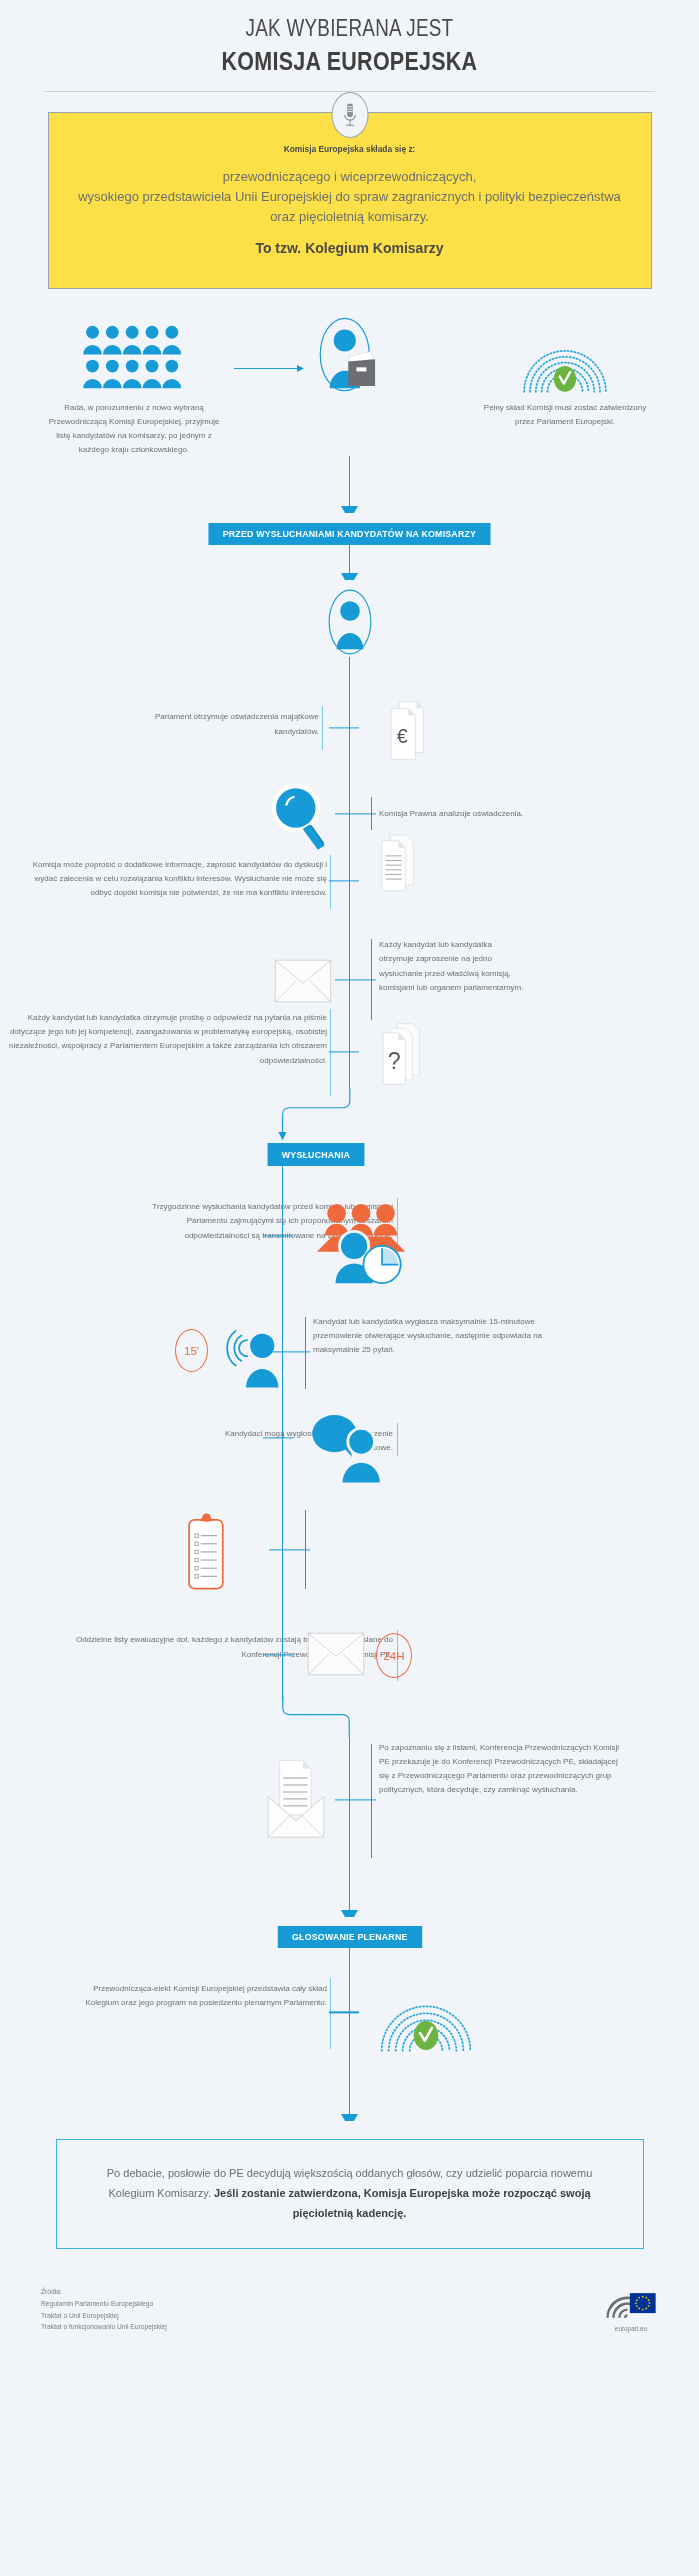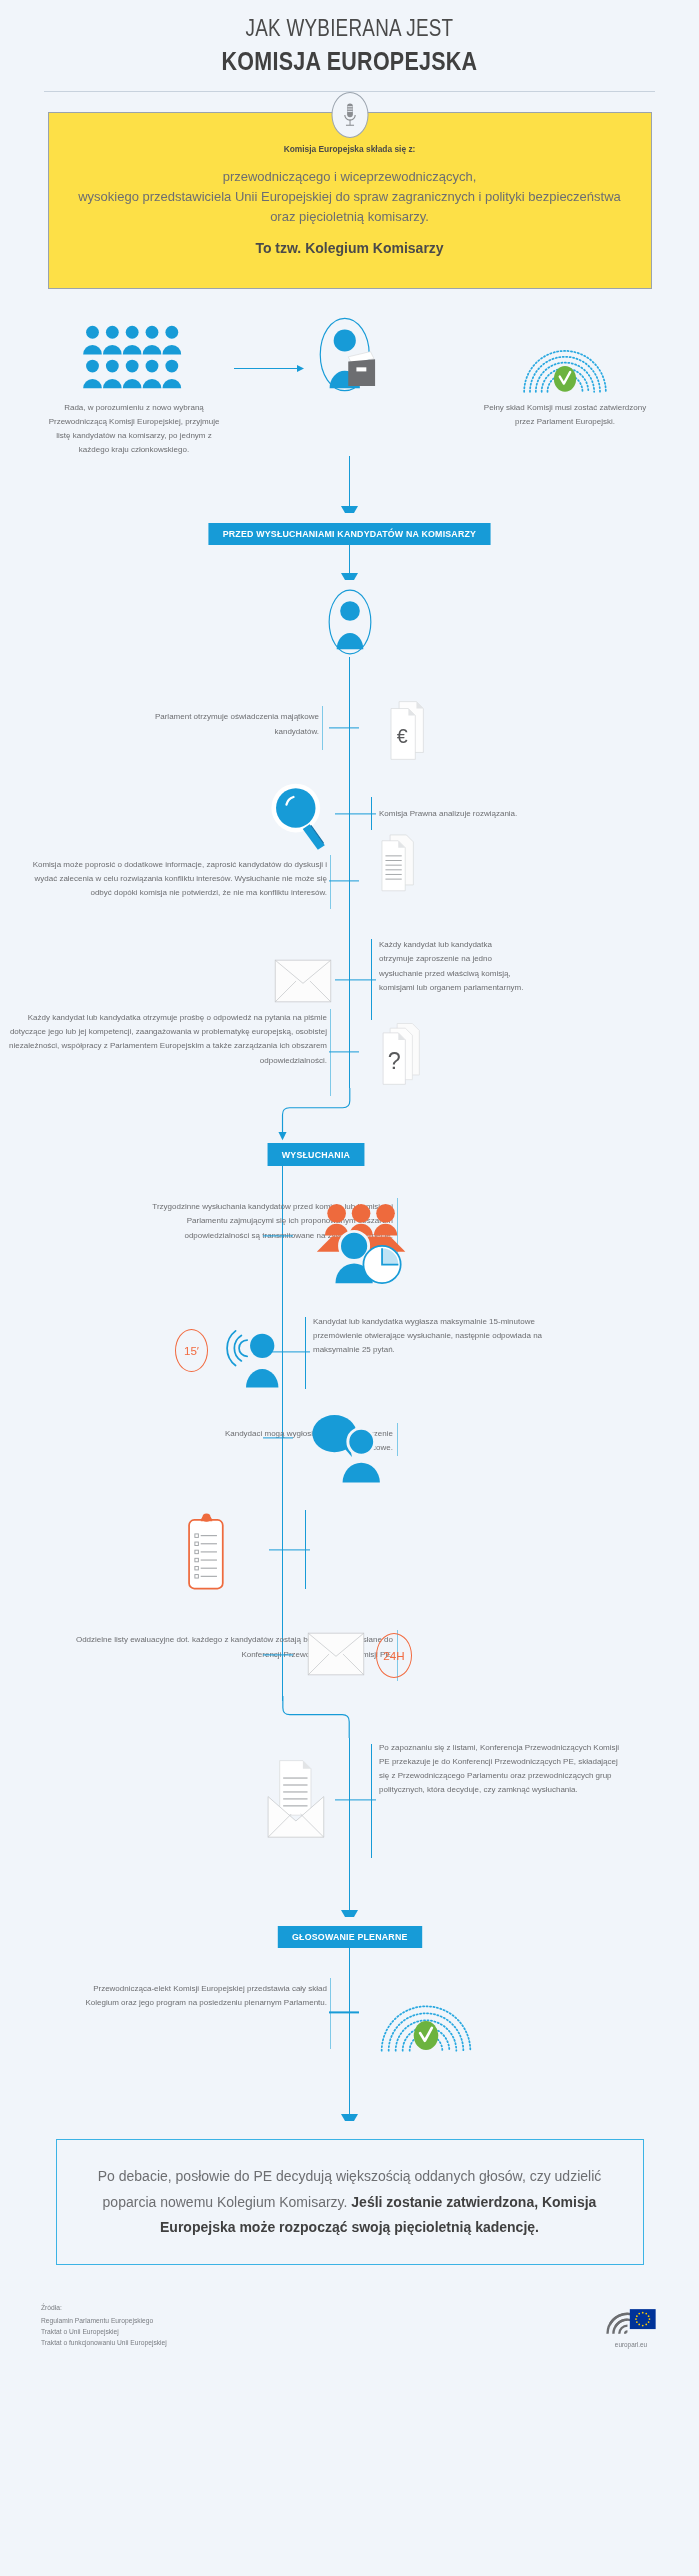--- a/index.html
+++ b/index.html
@@ -76,21 +76,21 @@
     width:31px;height:41px;border:1.2px solid #f26a3f;border-radius:50%;
     display:flex;align-items:center;justify-content:center;
     color:#f26a3f;font-size:11.6px;
   }
 
   
   .final-box{
     width:588px;margin:0 auto;border:0.6px solid #3cb3e5;background:#f1f5fa;
     padding:24.4px 41px;text-align:center;box-sizing:border-box;
   }
-  .final-box p{font-size:14px;line-height:1.8;color:#6d6e71;margin:0;}
+  .final-box p{font-size:11px;line-height:1.8;color:#6d6e71;margin:0;}
   .final-box b{color:#404040;}
 
   
   .footer{display:flex;justify-content:space-between;align-items:flex-end;
     width:617px;margin:30px auto 0 auto;padding-bottom:17.5px;}
   .src{font-size:6.7px;line-height:1.65;color:#7a7d82;}
   .src .src-head{margin-bottom:1.2px;}
   .logo-wrap{text-align:center;}
   .logo-cap{font-size:6.4px;color:#7a7d82;margin-top:3.5px;}
 </style>
@@ -243,21 +243,21 @@
         <svg width="76" height="72" viewBox="0 0 130 124" aria-hidden="true">
           <circle cx="56" cy="50" r="42" fill="#ffffff"></circle>
           <circle cx="56" cy="50" r="34" fill="#179bd7"></circle>
           <path d="M40 44 a18 18 0 0 1 12 -13" fill="none" stroke="#fff" stroke-width="4" stroke-linecap="round"></path>
           <path d="M80 78 l26 36 l-12 8 l-26 -36 z" fill="#179bd7"></path>
           <path d="M82 80 l22 31" stroke="#1271a8" stroke-width="2"></path>
         </svg>
       </div>
       <div class="tick-r" style="left:335px;top:35px;width:41px;"></div>
       <div class="cap-l" style="left:371px;top:18.6px;height:33px;background:#179bd7;"></div>
-      <div class="side-text text-right" style="top:28px;left:379px;width:233px;">Komisja Prawna analizuje rozwiązania.</div>
+      <div class="side-text text-right" style="top:28px;left:379px;width:233px;">Komisja Prawna analizuje oświadczenia.</div>
     </div>
 
     <div class="row" style="position:absolute;top:201px;left:0;right:0;height:76px;">
       <div class="side-text text-left" style="top:0;width:314px;right:372px;">Komisja może poprosić o dodatkowe informacje, zaprosić kandydatów do dyskusji i wydać zalecenia w celu rozwiązania konfliktu interesów.  Wysłuchanie nie może się odbyć dopóki komisja nie potwierdzi, że nie ma konfliktu interesów.</div>
       <div class="cap-l" style="right:368px;top:-2.3px;height:54px;"></div>
       <div class="tick" style="left:329px;top:23px;"></div>
       <div class="icon-abs" style="left:375px;top:-28px;">
         <svg width="50" height="68" viewBox="0 0 86 116" aria-hidden="true">
           <path d="M26 8 h28 l12 12 v74 h-40 z" fill="#fbfbfb" stroke="#d7d9db" stroke-width="1.2"></path>
           <path d="M12 18 h28 l12 12 v74 h-40 z" fill="#ffffff" stroke="#d7d9db" stroke-width="1.2"></path>

